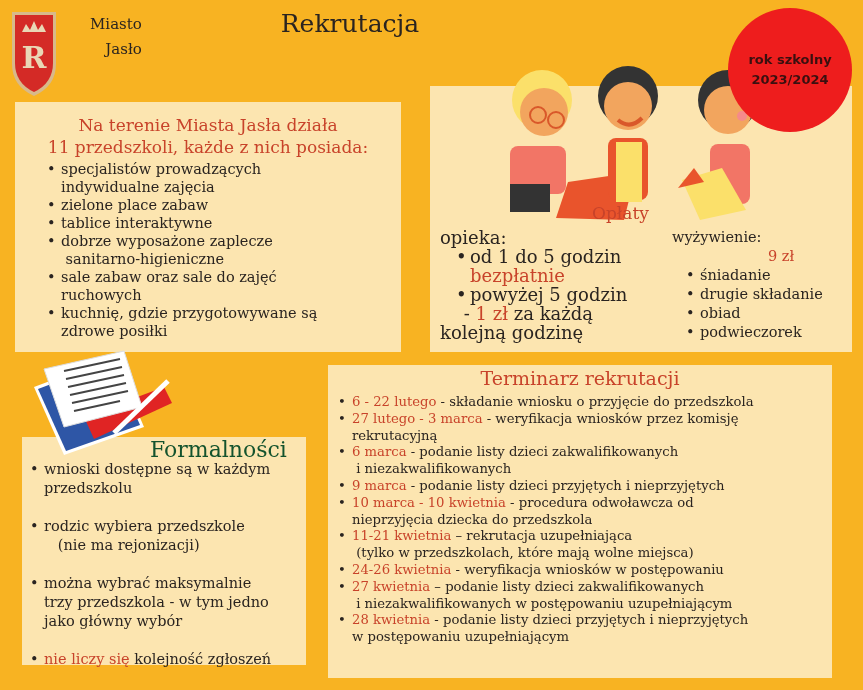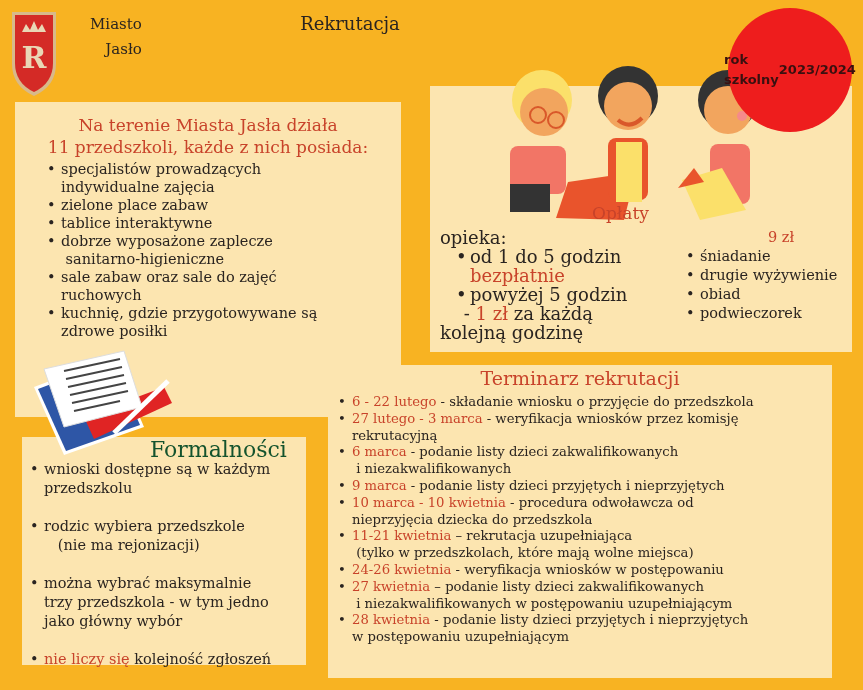--- a/index.html
+++ b/index.html
@@ -13,29 +13,29 @@
   .abs { position: absolute; }
   .panel { position: absolute; background: #FCE5B0; }
   .red { color: #C8432A; }
   ul { list-style: none; }
   li { position: relative; }
   li .bul { position: absolute; left: -14px; top: 0; }
 
   
   #crest { left: 10px; top: 8px; width: 48px; height: 90px; }
   #city { left: 90px; top: 12px; font-size: 15px; line-height: 25px; text-align: right; }
-  #title { left: 160px; top: 8px; width: 380px; text-align: center; font-size: 18px; line-height: 32px; }
+  #title { left: 160px; top: 8px; width: 380px; text-align: center; font-size: 25px; line-height: 32px; }
   #badge {
     left: 728px; top: 8px; width: 124px; height: 124px; border-radius: 50%;
-    background: #EE1D1D; display: flex; flex-direction: row; align-items: center; justify-content: center;
+    background: #EE1D1D; display: flex; flex-direction: column; align-items: center; justify-content: center;
     font-family: "DejaVu Sans", sans-serif; font-weight: bold; font-size: 13px; line-height: 20px; color: #3a1010;
   }
 
   
-  #p1 { left: 15px; top: 102px; width: 386px; height: 315px; }
+  #p1 { left: 15px; top: 102px; width: 386px; height: 250px; }
   #p1 .head { position: absolute; left: 0; top: 12px; width: 386px; text-align: center; font-size: 17px; line-height: 22px; color: #C8432A; }
   #p1 ul { position: absolute; left: 46px; top: 58px; font-size: 14.5px; line-height: 18px; }
 
   
   #p2 { left: 430px; top: 86px; width: 422px; height: 266px; }
   #kids { left: 460px; top: 60px; width: 340px; height: 160px; }
   #oplaty-title { left: 592px; top: 203px; font-size: 17px; color: #C8432A; }
   #opieka { left: 440px; top: 228px; font-size: 18px; line-height: 19px; }
   #zyw { left: 672px; top: 228px; font-size: 14.5px; line-height: 19px; }
 
@@ -144,24 +144,25 @@
       </li>
     <li>
         <span class="bul">•</span>
         <div>powyżej 5 godzin</div>
       </li>
   </ul>
   <div style="padding-left:18px;white-space:pre"><span> - </span><span class="red">1 zł</span><span> za każdą</span></div>
   <div>kolejną godzinę</div>
 </div>
 <div id="zyw" class="abs">
+  <div>wyżywienie:</div>
   <div class="red" style="padding-left:96px">9 zł</div>
   <ul style="padding-left:28px">
     <li><span class="bul">•</span><span>śniadanie</span></li>
-    <li><span class="bul">•</span><span>drugie wyżywienie</span></li>
+    <li><span class="bul">•</span><span>drugie składanie</span></li>
     <li><span class="bul">•</span><span>obiad</span></li>
     <li><span class="bul">•</span><span>podwieczorek</span></li>
   </ul>
 </div>
 
 <div id="p3" class="panel"></div>
 <svg id="docs" class="abs" viewBox="0 0 150 110">
   <polygon points="10,40 90,10 120,80 40,108" fill="#fff"></polygon>
   <polygon points="14,42 88,14 116,78 42,104" fill="#2E56A6"></polygon>
   <polygon points="60,70 140,40 148,56 70,92" fill="#E02424"></polygon>

